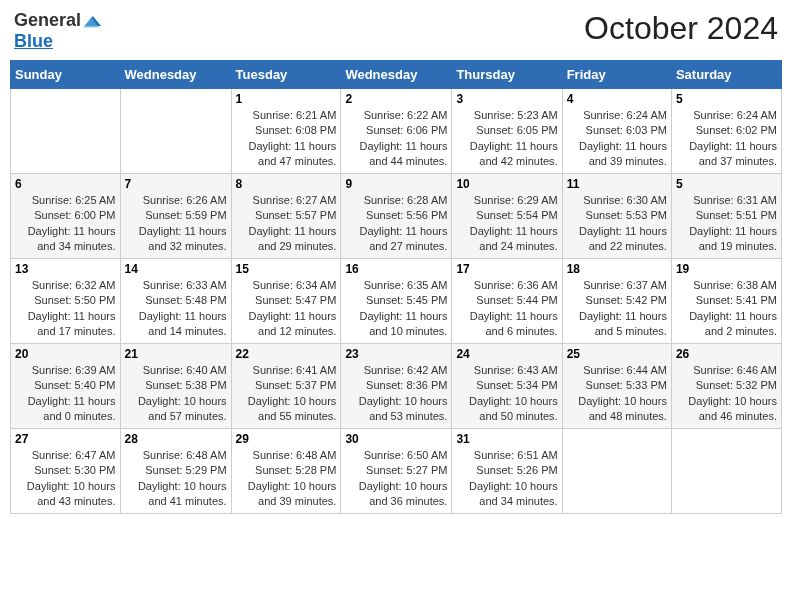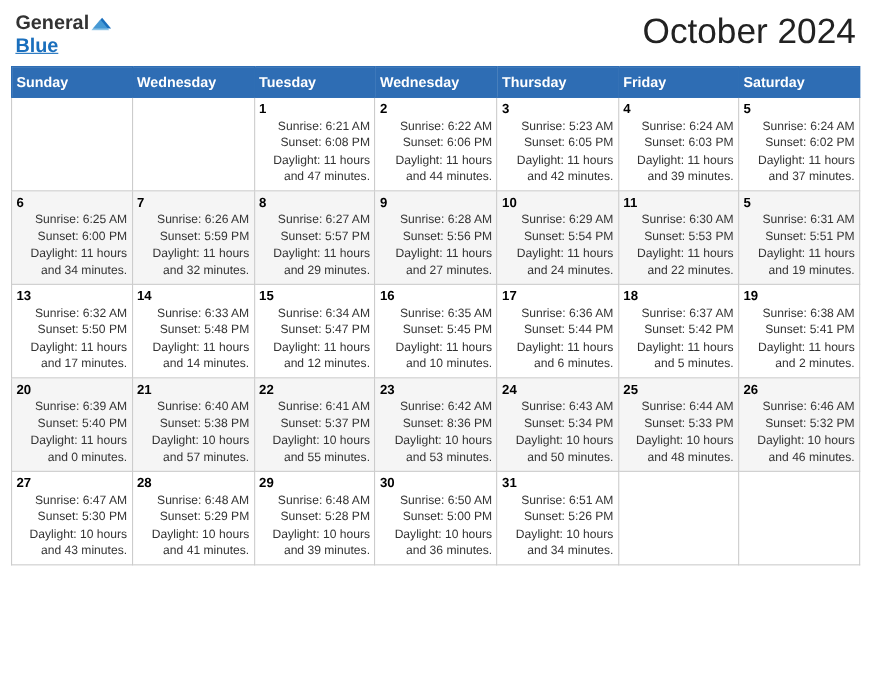--- a/index.html
+++ b/index.html
@@ -253,21 +253,21 @@
         <td>
           <span class="day-num">28</span>
           <div class="cell-info"><span>Sunrise: 6:48 AM</span><br><span>Sunset: 5:29 PM</span><br><span>Daylight: 10 hours and 41 minutes.</span></div>
         </td>
         <td>
           <span class="day-num">29</span>
           <div class="cell-info"><span>Sunrise: 6:48 AM</span><br><span>Sunset: 5:28 PM</span><br><span>Daylight: 10 hours and 39 minutes.</span></div>
         </td>
         <td>
           <span class="day-num">30</span>
-          <div class="cell-info"><span>Sunrise: 6:50 AM</span><br><span>Sunset: 5:00 PM</span><br><span>Daylight: 10 hours and 36 minutes.</span></div>
+          <div class="cell-info"><span>Sunrise: 6:50 AM</span><br><span>Sunset: 5:27 PM</span><br><span>Daylight: 10 hours and 36 minutes.</span></div>
         </td>
         <td>
           <span class="day-num">31</span>
           <div class="cell-info"><span>Sunrise: 6:51 AM</span><br><span>Sunset: 5:26 PM</span><br><span>Daylight: 10 hours and 34 minutes.</span></div>
         </td>
         <td class="empty-cell"></td>
         <td class="empty-cell"></td>
       </tr>
     </tbody>
 </table>

